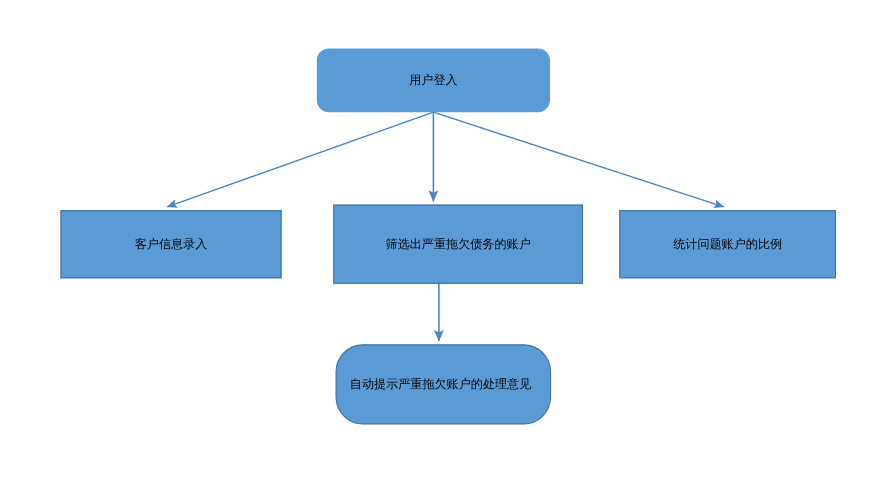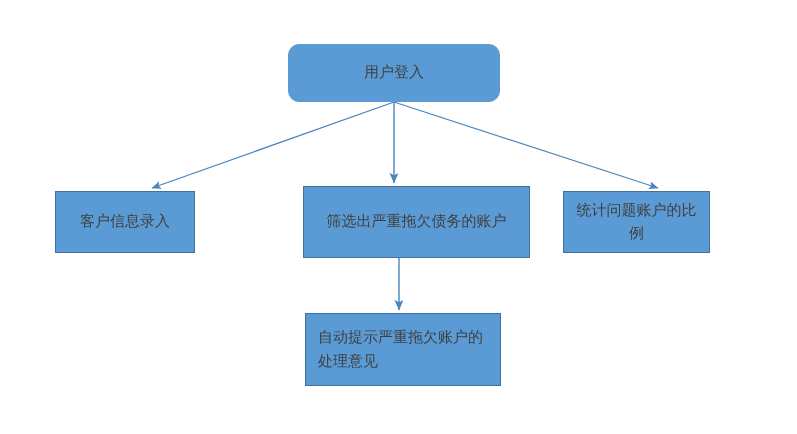--- a/index.html
+++ b/index.html
@@ -22,22 +22,22 @@
     left: 0;
     top: 0;
     width: 797px;
     height: 434px;
     pointer-events: none;
   }
   .node {
     position: absolute;
     box-sizing: border-box;
     background: #5B9BD5;
-    color: #404040;
-    font-size: 15px;
+    color: #000000;
+    font-size: 11px;
     line-height: 1.55;
     display: flex;
     align-items: center;
     z-index: 2;
   }
   .node-text {
     display: block;
     width: 100%;
   }
   .node.rounded {
@@ -50,20 +50,21 @@
   .node.center {
     justify-content: center;
     text-align: center;
   }
   .node.center .node-text {
     padding: 0 10px;
   }
   .node.left {
     justify-content: flex-start;
     text-align: left;
+    border-radius: 25px;
   }
   .node.left .node-text {
     padding: 0 12px;
   }
 </style>
 </head>
 <body>
 
 <div id="canvas">
 
@@ -80,29 +81,29 @@
 
     <line x1="394" y1="102" x2="658" y2="188" stroke="#4A85BE" stroke-width="1.25" marker-end="url(#arrow)"></line>
 
     <line x1="399" y1="258" x2="399" y2="310" stroke="#4A85BE" stroke-width="1.4" marker-end="url(#arrow)"></line>
   </svg>
 
   <div class="node rounded center" style="left:288px; top:44px; width:212px; height:58px;">
     <span class="node-text">用户登入</span>
   </div>
 
-  <div class="node rect center" style="left:55px; top:191px; width:140px; height:62px;">
+  <div class="node rect center" style="left:55px; top:191px; width:201px; height:62px;">
     <span class="node-text">客户信息录入</span>
   </div>
 
   <div class="node rect center" style="left:303px; top:186px; width:227px; height:72px;">
     <span class="node-text">筛选出严重拖欠债务的账户</span>
   </div>
 
-  <div class="node rect center" style="left:563px; top:191px; width:147px; height:62px;">
+  <div class="node rect center" style="left:563px; top:191px; width:197px; height:62px;">
     <span class="node-text">统计问题账户的比例</span>
   </div>
 
   <div class="node rect left" style="left:305px; top:313px; width:196px; height:73px;">
     <span class="node-text">自动提示严重拖欠账户的处理意见</span>
   </div>
 
 </div>
 
 </body></html>

